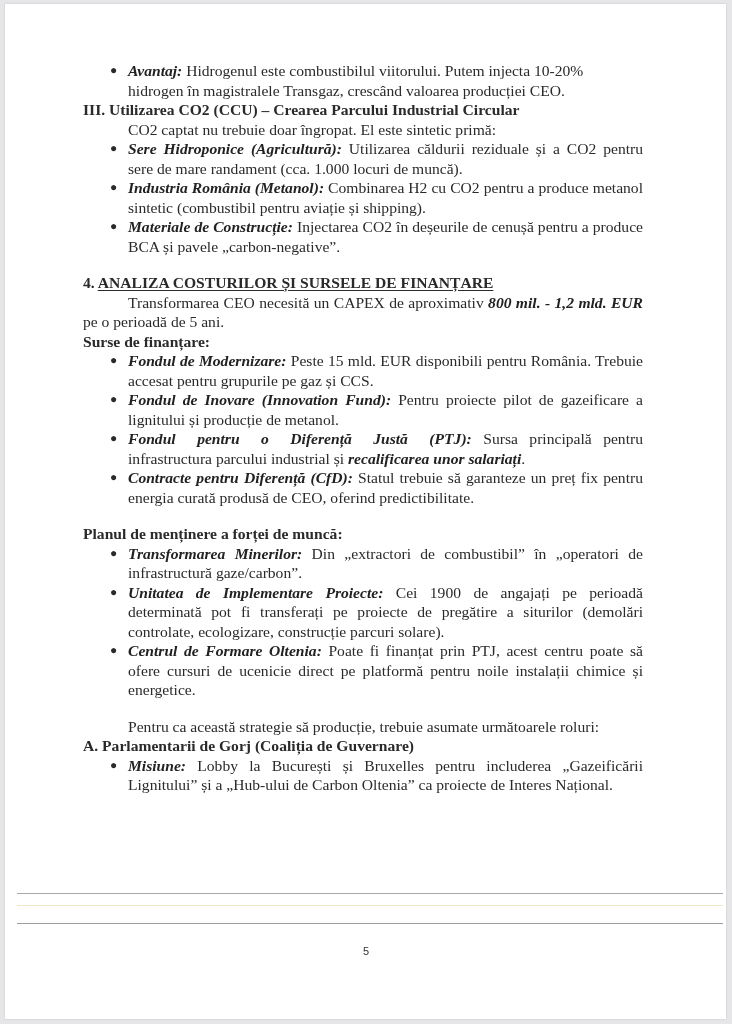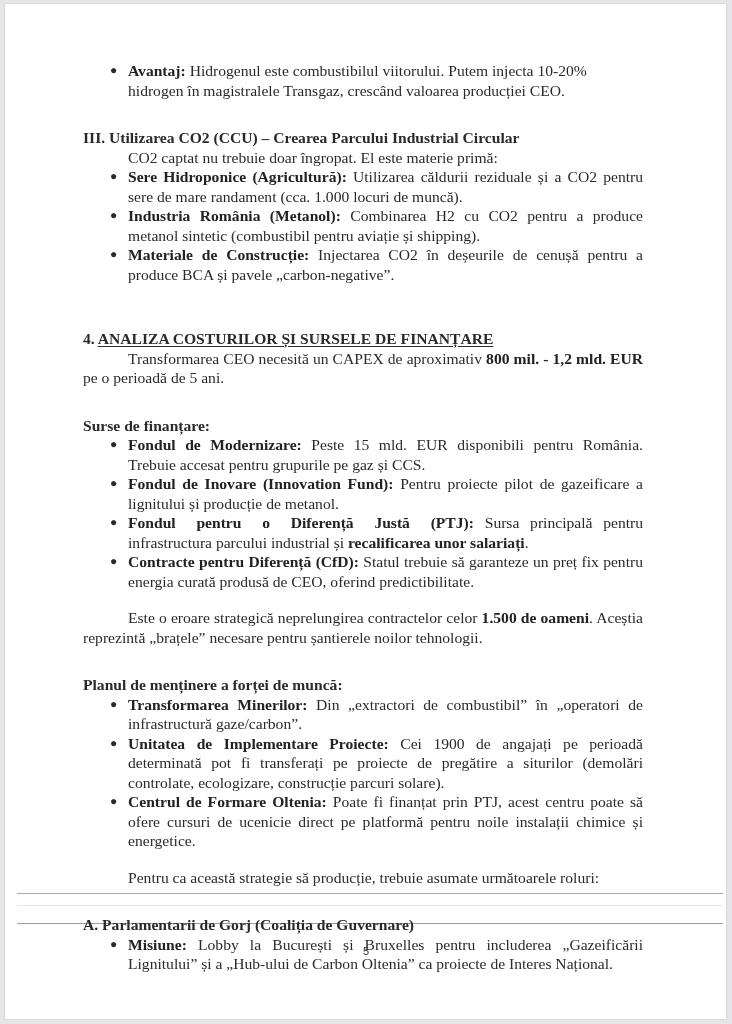--- a/index.html
+++ b/index.html
@@ -16,26 +16,26 @@
     box-shadow: 0 0 2px rgba(0,0,0,0.15);
   }
   .content {
     position: absolute; left: 83px; top: 61px; width: 560px;
     font-size: 15.6px; line-height: 19.5px;
   }
   p { margin: 0; }
   .j { text-align: justify; text-align-last: left; }
   .ind { padding-left: 45px; }
   .first-indent { text-indent: 45px; }
-  b { font-weight: bold; color: #222; }
+  b { font-weight: bold; color: #222; font-style: italic; }
   .bullet { position: relative; padding-left: 45px; }
   .bullet .dot {
     position: absolute; left: 27px; top: 0; font-size: 12px; line-height: 19.5px;
   }
-  .h-sec { font-weight: bold; margin-top: 28px; }
+  .h-sec { font-weight: bold; }
   .h-sec u { text-decoration: underline; text-underline-offset: 2px; }
   .gap-m { height: 17px; }
   .rule { position: absolute; left: 12px; width: 706px; height: 1px; }
   .rule1 { top: 889px; background: #a9a9a9; }
   .rule2 { top: 901px; background: #ece9c8; }
   .rule3 { top: 919px; background: #9e9e9e; }
   .pagenum {
     position: absolute; left: 0; width: 732px; top: 945px; text-align: center;
     font-family: "Liberation Sans", "DejaVu Sans", sans-serif; font-size: 11px; color: #333;
   }
@@ -51,21 +51,21 @@
 
 <div class="content">
 
   <div class="bullet j">
     <span class="dot">●</span>
     <b>Avantaj:</b><span> Hidrogenul este combustibilul viitorului. Putem injecta 10-20%</span><br>
     <span>hidrogen în magistralele Transgaz, crescând valoarea producției CEO.</span>
   </div>
 
   <p class="h-sec">III. Utilizarea CO2 (CCU) – Crearea Parcului Industrial Circular</p>
-  <p class="ind">CO2 captat nu trebuie doar îngropat. El este materie primă:</p>
+  <p class="ind">CO2 captat nu trebuie doar îngropat. El este sintetic primă:</p>
   <div class="bullet j">
     <span class="dot">●</span>
     <b>Sere Hidroponice (Agricultură):</b><span> Utilizarea căldurii reziduale și a CO2 pentru sere de mare randament (cca. 1.000 locuri de muncă).</span>
   </div>
   <div class="bullet j">
     <span class="dot">●</span>
     <b>Industria România (Metanol):</b><span> Combinarea H2 cu CO2 pentru a produce metanol sintetic (combustibil pentru aviație și shipping).</span>
   </div>
   <div class="bullet j">
     <span class="dot">●</span>
@@ -89,21 +89,20 @@
     <span class="dot">●</span>
     <b style="word-spacing:10px;">Fondul pentru o Diferență Justă (PTJ):</b><span> Sursa principală pentru infrastructura parcului industrial și </span><b>recalificarea unor salariați</b><span>.</span>
   </div>
   <div class="bullet j">
     <span class="dot">●</span>
     <b>Contracte pentru Diferență (CfD):</b><span> Statul trebuie să garanteze un preț fix pentru energia curată produsă de CEO, oferind predictibilitate.</span>
   </div>
 
   <div class="gap-m"></div>
 
-  <p class="j first-indent"><span>Este o eroare strategică neprelungirea contractelor celor </span><b>1.500 de oameni</b><span>. Aceștia reprezintă „brațele” necesare pentru șantierele noilor tehnologii.</span></p>
   <p class="h-sec">Planul de menținere a forței de muncă:</p>
   <div class="bullet j">
     <span class="dot">●</span>
     <b>Transformarea Minerilor:</b><span> Din „extractori de combustibil” în „operatori de infrastructură gaze/carbon”.</span>
   </div>
   <div class="bullet j">
     <span class="dot">●</span>
     <b>Unitatea de Implementare Proiecte:</b><span> Cei 1900 de angajați pe perioadă determinată pot fi transferați pe proiecte de pregătire a siturilor (demolări controlate, ecologizare, construcție parcuri solare).</span>
   </div>
   <div class="bullet j">

